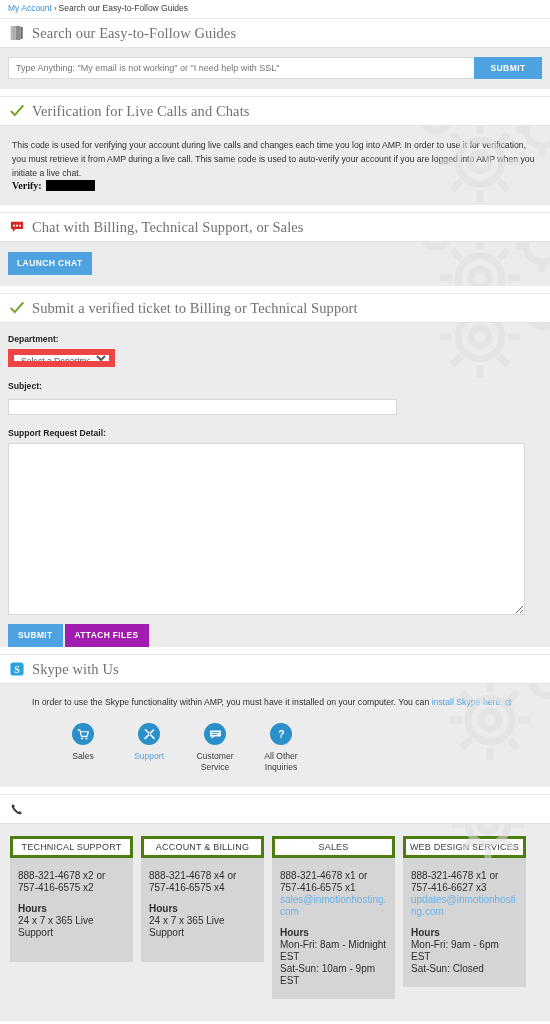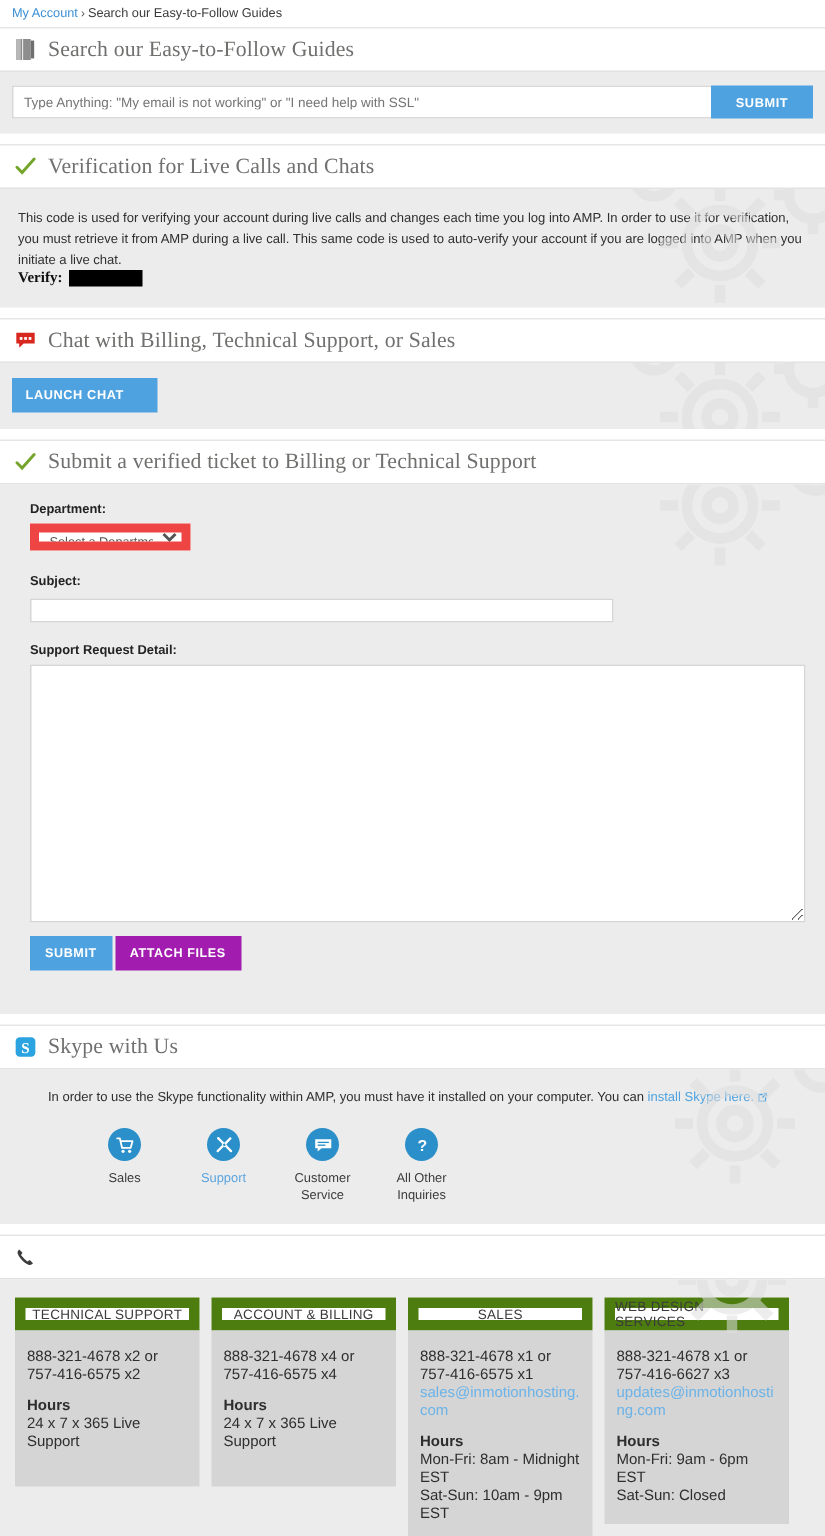--- a/index.html
+++ b/index.html
@@ -100,24 +100,24 @@
   .verify-label {
     font-family: "Liberation Serif", serif;
     font-weight: bold;
     font-size: 10px;
     color: #111;
   }
   .redacted { width: 49px; height: 11px; background: #000; display:inline-block; }
 
   
   .chat-body { padding: 10px 8px 11px 8px; }
-  .btn-launch { padding: 6px 22px 7px 9px; font-size: 8.5px; }
-
-  
-  .ticket-body { padding: 11px 8px 29px 8px; margin-left: 12px; }
+  .btn-launch { padding: 6px 9px 7px 9px; font-size: 8.5px; }
+
+  
+  .ticket-body { padding: 11px 8px 0 8px; }
   .flabel {
     font-size: 8.6px;
     font-weight: bold;
     color: #232323;
     display: block;
     margin-bottom: 5px;
   }
   select.dept {
     width: 107px; height: 18px;
     font-size: 8.5px;
@@ -186,21 +186,21 @@
     line-height: 11px;
   }
   .skype-lbl.active { color: #5ba4de; }
 
   
   .contact-body { padding: 12px 10px 22px 10px; }
   .cards { display: flex; gap: 8px; }
   .card { width: 123px; }
   .card-head {
     background: #fff;
-    border: 7px solid #4d7c0f;
+    border: 3px solid #4d7c0f;
     height: 22px;
     display: flex; align-items: center; justify-content: center;
     font-size: 9px;
     color: #3b3b3b;
     letter-spacing: 0.2px;
     text-align: left;
   }
   .card-body {
     background: #d5d5d5;
     padding: 12px 8px 12px 8px;

